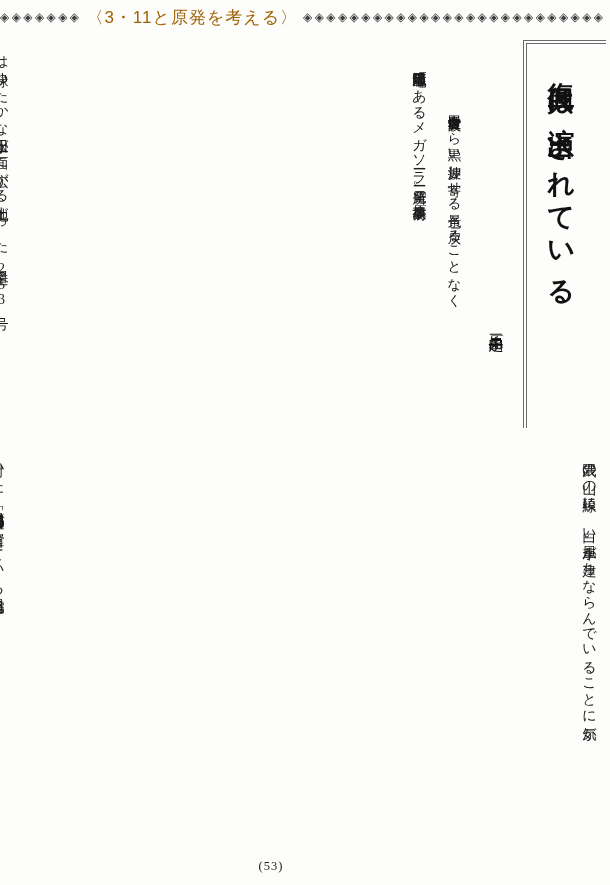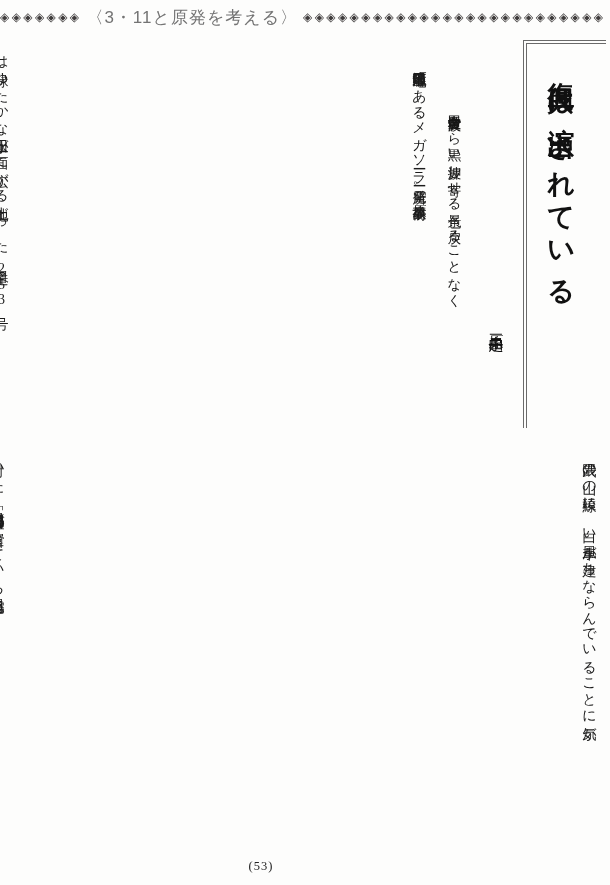--- a/index.html
+++ b/index.html
@@ -14,21 +14,21 @@
     position:absolute;top:5px;left:0;width:610px;height:24px;
     display:flex;align-items:center;white-space:nowrap;overflow:hidden;
   }
   .orn{
     color:#3f3c3c;font-size:12px;letter-spacing:2.4px;flex:0 0 auto;
     font-family:"DejaVu Sans",sans-serif;
   }
   .section-title{
     flex:0 0 auto;margin:0 5px;
     font-family:"Liberation Sans","DejaVu Sans",sans-serif;
-    font-size:17px;font-weight:500;color:#737373;letter-spacing:1px;
+    font-size:17px;font-weight:500;color:#a16207;letter-spacing:1px;
   }
   
   .v{
     writing-mode:vertical-rl;text-orientation:upright;
     white-space:nowrap;
   }
   
   .title-rule{
     position:absolute;top:40px;left:523px;width:83px;height:388px;
     border-top:4px double #6a6a6a;border-left:4px double #6a6a6a;
@@ -56,21 +56,21 @@
   .vcol{
     block-size:100%;
     white-space:nowrap;
     font-size:14px;letter-spacing:0.4px;color:#1c1c1c;
   }
   #body-top .vcol{line-height:22px;}
   #body-bottom .vcol{line-height:25.7px;}
   .vcol.indent{text-indent:1em;}
   
   .page-number{
-    position:absolute;bottom:11px;left:0;width:522px;text-align:center;
+    position:absolute;bottom:11px;left:10px;width:522px;text-align:center;
     font-size:12.5px;color:#222;letter-spacing:1px;
   }
 </style>
 </head>
 <body>
 
 <div class="header">
   <span class="orn" id="orn-left">◈◈◈◈◈◈◈</span>
   <span class="section-title">〈3・11と原発を考える〉</span>
   <span class="orn" id="orn-right">◈◈◈◈◈◈◈◈◈◈◈◈◈◈◈◈◈◈◈◈◈◈◈◈◈◈</span>

